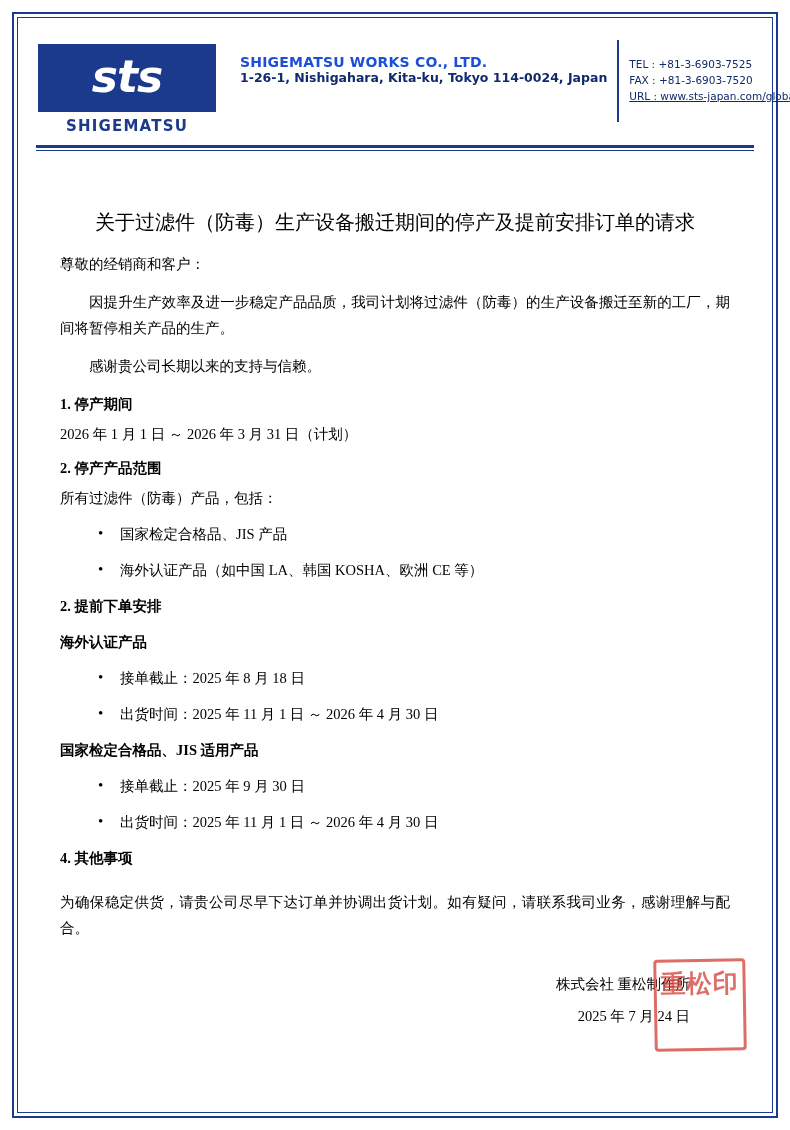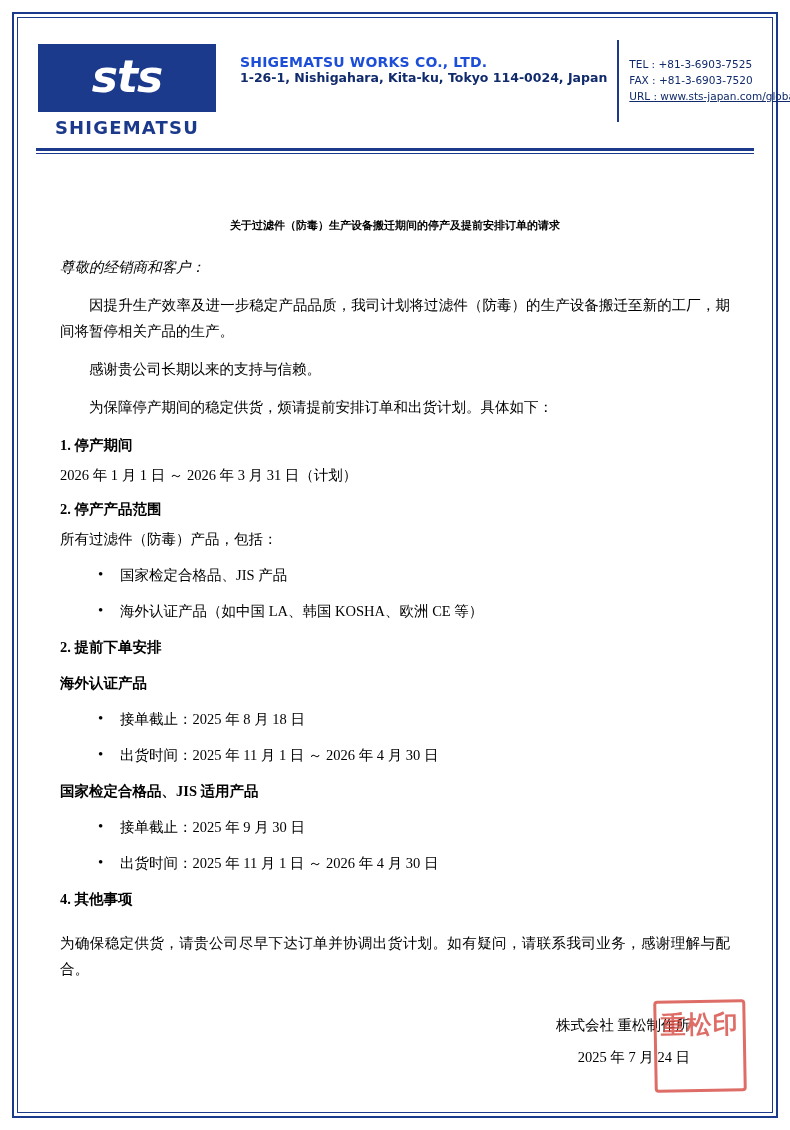--- a/index.html
+++ b/index.html
@@ -63,21 +63,21 @@
     line-height: 62px;
     letter-spacing: -1px;
     text-align: center;
     padding: 2px 0 4px 0;
     font-style: italic;
   }
   .logo-name {
     color: #1c3a8b;
     font-family: "DejaVu Sans", sans-serif;
     font-weight: bold;
-    font-size: 18px;
+    font-size: 15px;
     letter-spacing: 1.2px;
     text-align: center;
     margin-top: 5px;
   }
   .company-block {
     flex: 1 1 auto;
     padding-left: 24px;
     padding-top: 14px;
   }
   .company-name {
@@ -124,29 +124,28 @@
 
   
   .doc-body {
     padding: 0 26px 0 26px;
     color: #000000;
     font-size: 14.5px;
     line-height: 26px;
   }
   .doc-title {
     text-align: center;
-    font-weight: bold;
-    font-size: 11px;
+    font-weight: normal;
+    font-size: 20px;
     margin-top: 58px;
     margin-bottom: 16px;
   }
   .salutation {
     margin-top: 14px;
     margin-bottom: 8px;
-    font-style: italic;
   }
   .para {
     text-indent: 2em;
     margin: 12px 0;
     text-align: justify;
   }
   .section-head {
     font-weight: bold;
     margin-top: 8px;
     margin-bottom: 2px;
@@ -238,21 +237,20 @@
     <div class="rule-thin"></div>
 
     <div class="doc-body">
 
       <div class="doc-title">关于过滤件（防毒）生产设备搬迁期间的停产及提前安排订单的请求</div>
 
       <div class="salutation">尊敬的经销商和客户：</div>
 
       <div class="para">因提升生产效率及进一步稳定产品品质，我司计划将过滤件（防毒）的生产设备搬迁至新的工厂，期间将暂停相关产品的生产。</div>
       <div class="para">感谢贵公司长期以来的支持与信赖。</div>
-      <div class="para">为保障停产期间的稳定供货，烦请提前安排订单和出货计划。具体如下：</div>
 
       <div class="section-head">1.  停产期间</div>
       <div class="plain-line">2026 年 1 月 1 日  ～  2026 年 3 月 31 日（计划）</div>
 
       <div class="section-head">2.  停产产品范围</div>
       <div class="plain-line">所有过滤件（防毒）产品，包括：</div>
       <ul class="bullets">
         <li>国家检定合格品、JIS 产品</li>
         <li>海外认证产品（如中国 LA、韩国 KOSHA、欧洲 CE 等）</li>
       </ul>

